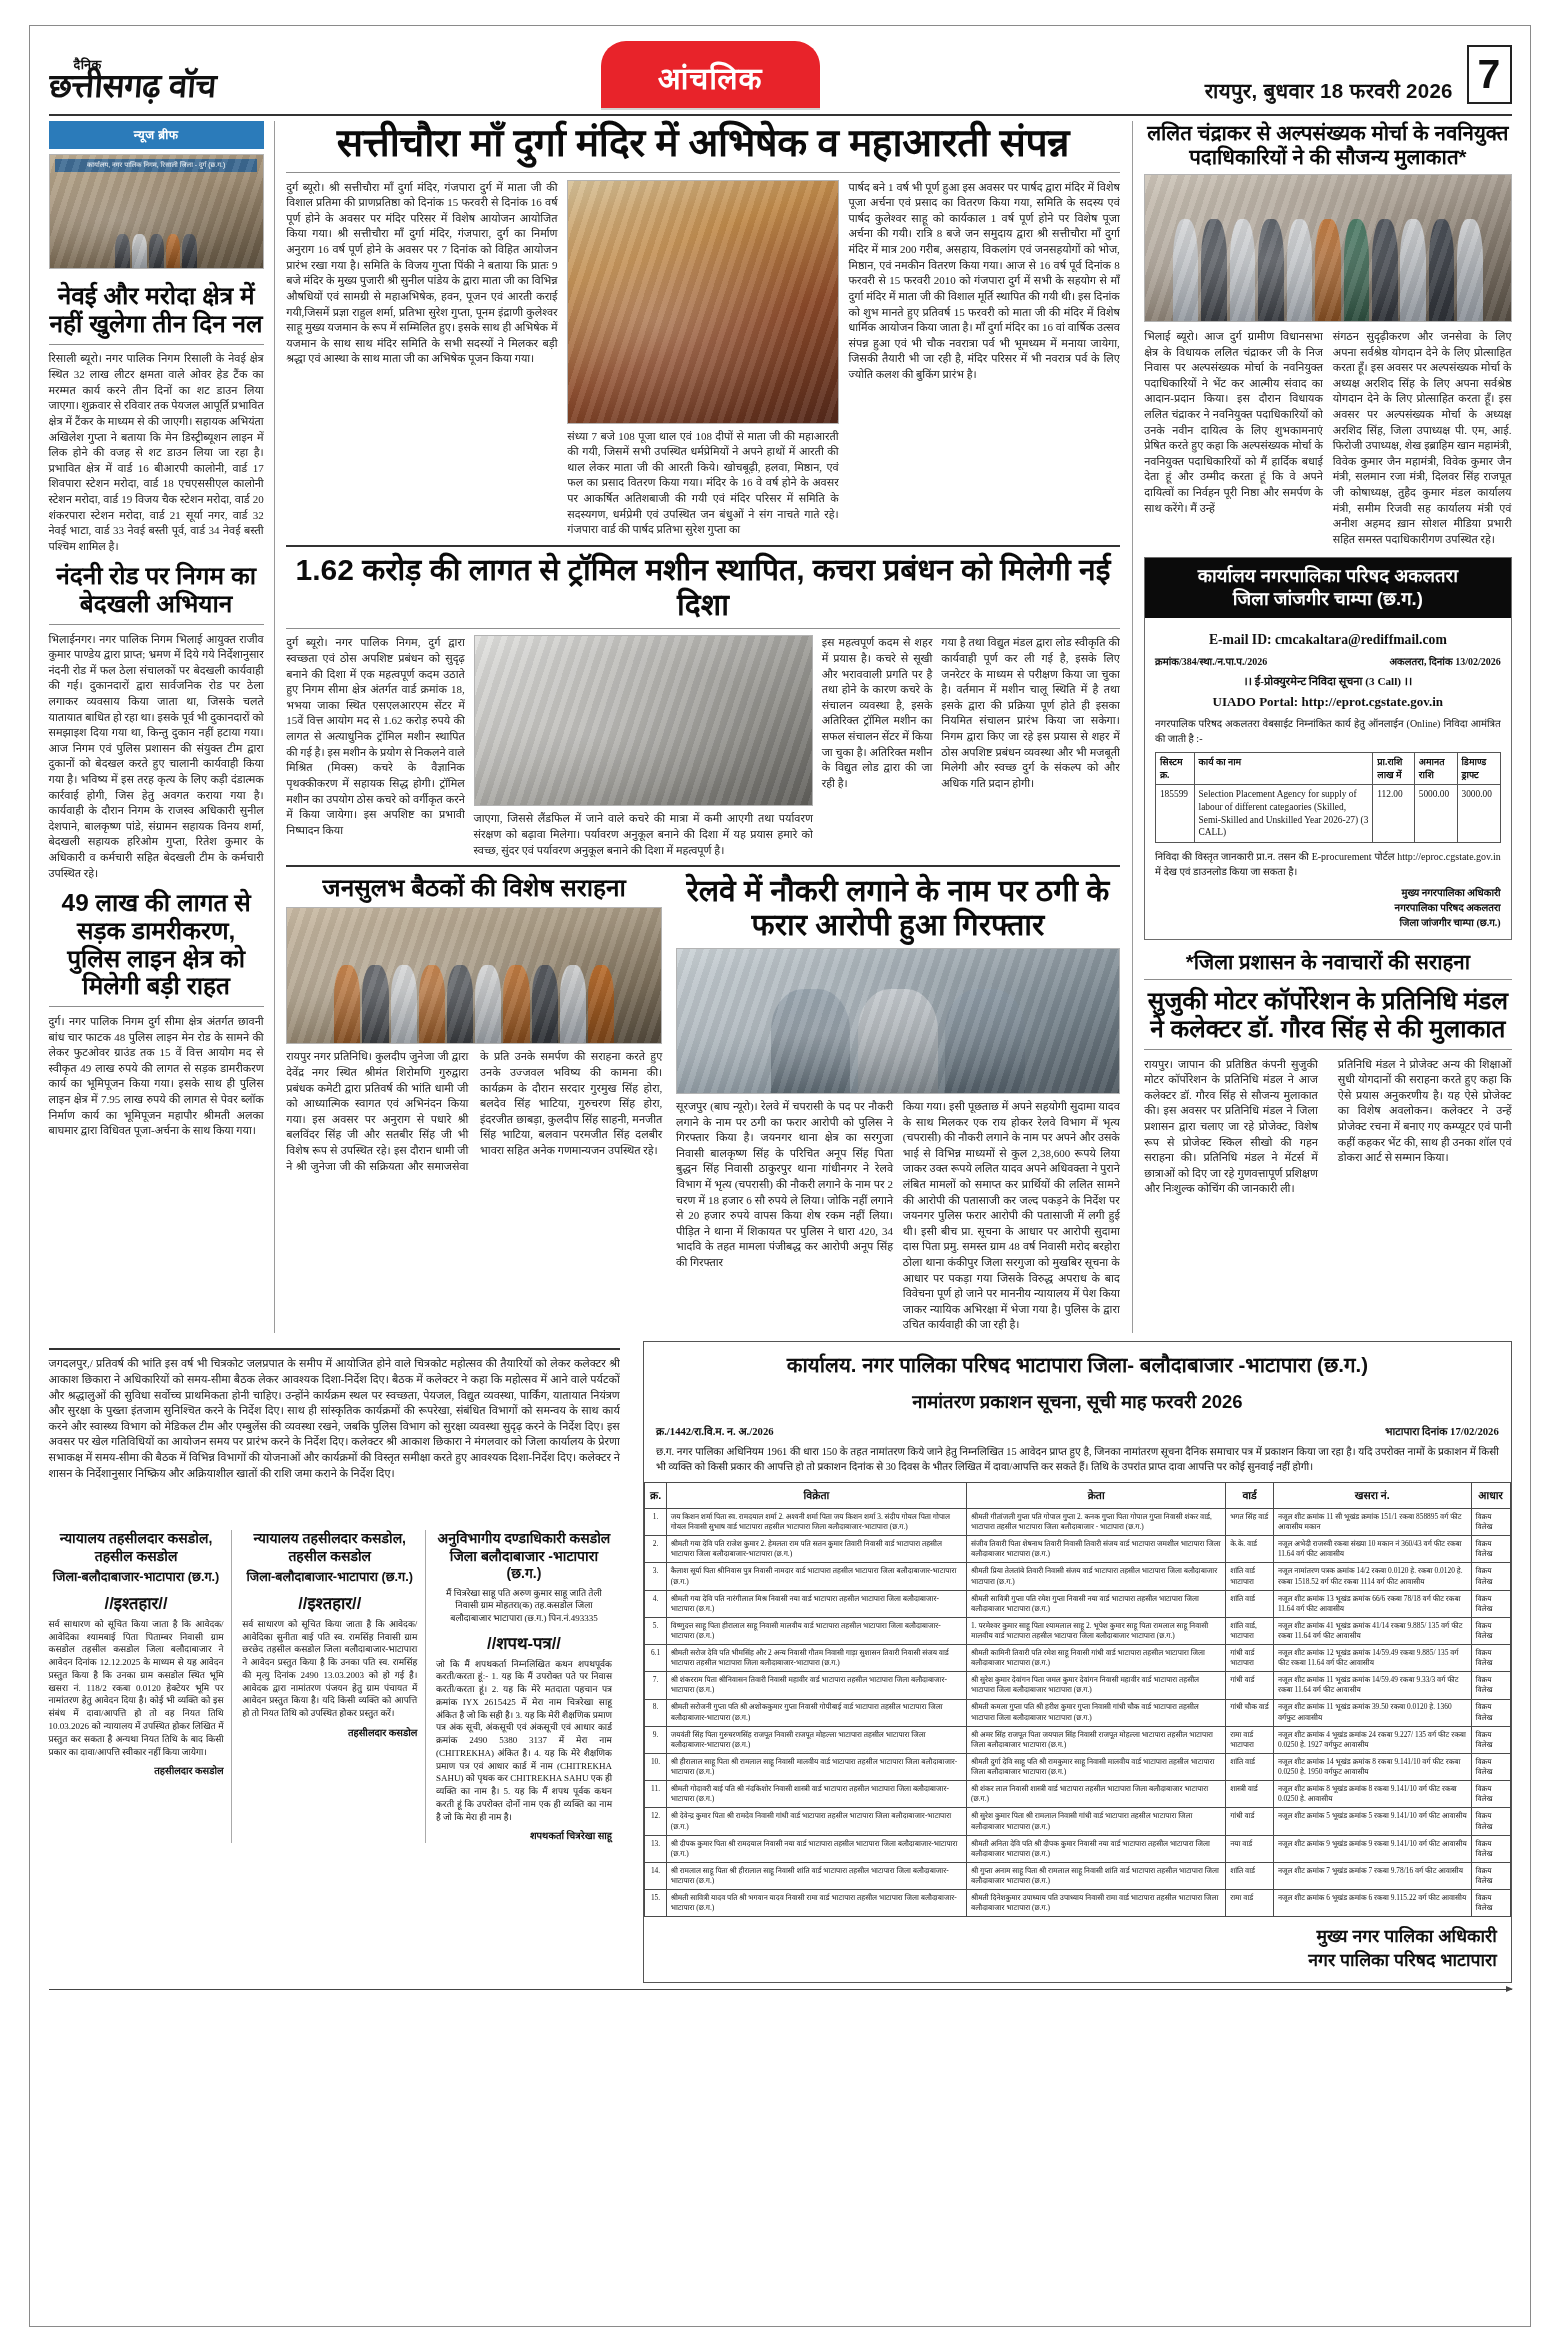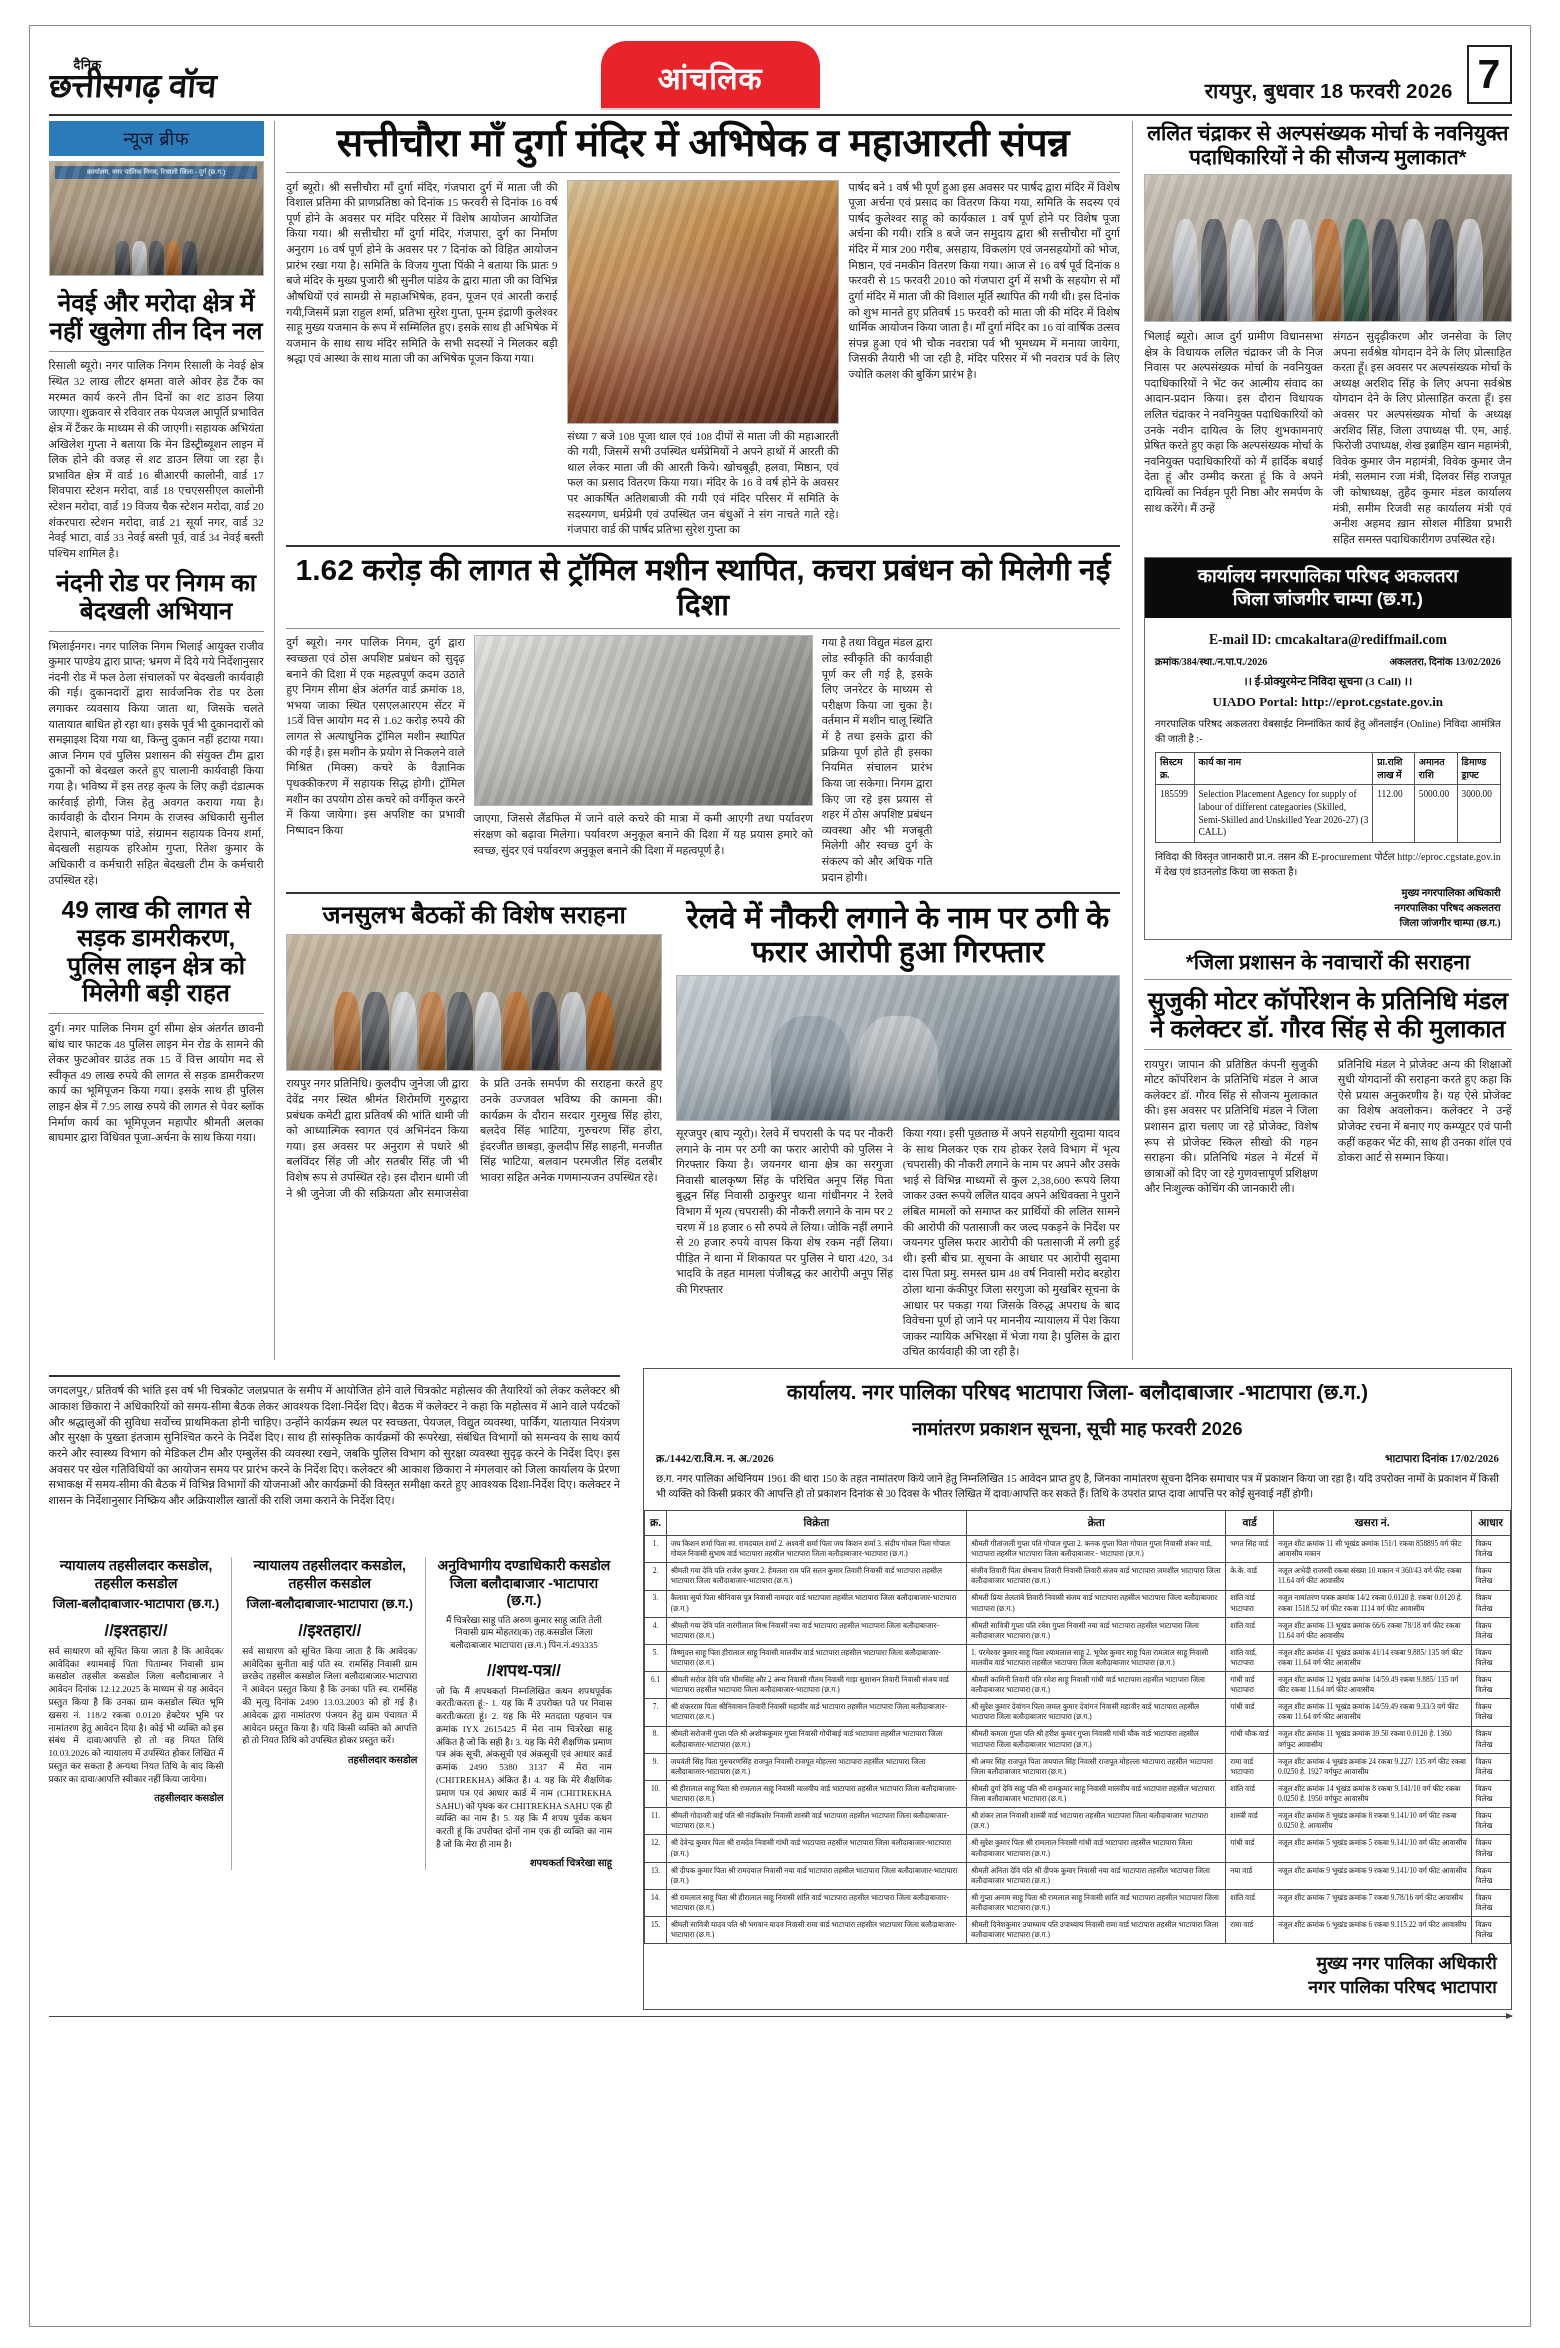--- a/index.html
+++ b/index.html
@@ -72,23 +72,23 @@
     gap: 0;
     padding: 5.9px 27px 0 27px;
   }
   .col { position: relative; }
   .col-left  { padding-right: 9.8px; border-right: 1px solid #9a9a9a; }
   .col-mid   { padding: 0 11.7px; }
   .col-right { padding-left: 11.7px; border-left: 1px solid #9a9a9a; }
 
   
   .news-brief-bar {
-    background: #2b7bba; color: #0f172a;
-    font-family: "Liberation Sans", sans-serif;
-    font-weight: normal; font-size: 18px; text-align: center;
+    background: #2b7bba; color: #ffffff;
+    font-family: "Liberation Sans", sans-serif;
+    font-weight: bold; font-size: 12px; text-align: center;
     padding: 4.9px 0 5.9px 0; letter-spacing: 0.5px;
   }
   .hl {
     font-family: "Liberation Sans", sans-serif;
     font-weight: bold; text-align: center; line-height: 1.14;
     color: #0b0b0b;
   }
   .hl-xl   { font-size: 39px; letter-spacing: -0.4px; }
   .hl-lg   { font-size: 30px; }
   .hl-md   { font-size: 24.4px; }
@@ -270,20 +270,21 @@
       <div class="hr-dbl"></div>
       <div class="hl hl-lg">1.62 करोड़ की लागत से ट्रॉमिल मशीन स्थापित, कचरा प्रबंधन को मिलेगी नई दिशा</div>
       <div class="hr-thin"></div>
 
       <div style="display:grid;grid-template-columns:1fr 1.9fr 0.62fr 1fr;gap:8.8px;">
         <div class="body-txt">दुर्ग ब्यूरो। नगर पालिक निगम, दुर्ग द्वारा स्वच्छता एवं ठोस अपशिष्ट प्रबंधन को सुदृढ़ बनाने की दिशा में एक महत्वपूर्ण कदम उठाते हुए निगम सीमा क्षेत्र अंतर्गत वार्ड क्रमांक 18, भभया जाका स्थित एसएलआरएम सेंटर में 15वें वित्त आयोग मद से 1.62 करोड़ रुपये की लागत से अत्याधुनिक ट्रॉमिल मशीन स्थापित की गई है। इस मशीन के प्रयोग से निकलने वाले मिश्रित (मिक्स) कचरे के वैज्ञानिक पृथक्कीकरण में सहायक सिद्ध होगी। ट्रॉमिल मशीन का उपयोग ठोस कचरे को वर्गीकृत करने में किया जायेगा। इस अपशिष्ट का प्रभावी निष्पादन किया</div>
         <div>
           <div class="photo ph-machine" style="height:171px;margin-bottom:4.9px;"></div>
           <div class="body-txt">जाएगा, जिससे लैंडफिल में जाने वाले कचरे की मात्रा में कमी आएगी तथा पर्यावरण संरक्षण को बढ़ावा मिलेगा। पर्यावरण अनुकूल बनाने की दिशा में यह प्रयास हमारे को स्वच्छ, सुंदर एवं पर्यावरण अनुकूल बनाने की दिशा में महत्वपूर्ण है।</div>
         </div>
+        <div class="body-txt">इस महत्वपूर्ण कदम से शहर में प्रयास है। कचरे से सूखी और भराववाली प्रगति पर है तथा होने के कारण कचरे के संचालन व्यवस्था है, इसके अतिरिक्त ट्रॉमिल मशीन का सफल संचालन सेंटर में किया जा चुका है। अतिरिक्त मशीन के विद्युत लोड द्वारा की जा रही है।</div>
         <div class="body-txt">गया है तथा विद्युत मंडल द्वारा लोड स्वीकृति की कार्यवाही पूर्ण कर ली गई है, इसके लिए जनरेटर के माध्यम से परीक्षण किया जा चुका है। वर्तमान में मशीन चालू स्थिति में है तथा इसके द्वारा की प्रक्रिया पूर्ण होते ही इसका नियमित संचालन प्रारंभ किया जा सकेगा। निगम द्वारा किए जा रहे इस प्रयास से शहर में ठोस अपशिष्ट प्रबंधन व्यवस्था और भी मजबूती मिलेगी और स्वच्छ दुर्ग के संकल्प को और अधिक गति प्रदान होगी।</div>
       </div>
 
       <div class="hr-dbl"></div>
 
       <div style="display:grid;grid-template-columns:1fr 1.18fr;gap:13.7px;">
         <div>
           <div class="hl hl-md">जनसुलभ बैठकों की विशेष सराहना</div>
           <div class="photo ph-meeting" style="height:137px;margin:5.9px 0 4.9px 0;">
             <div class="people-row">

